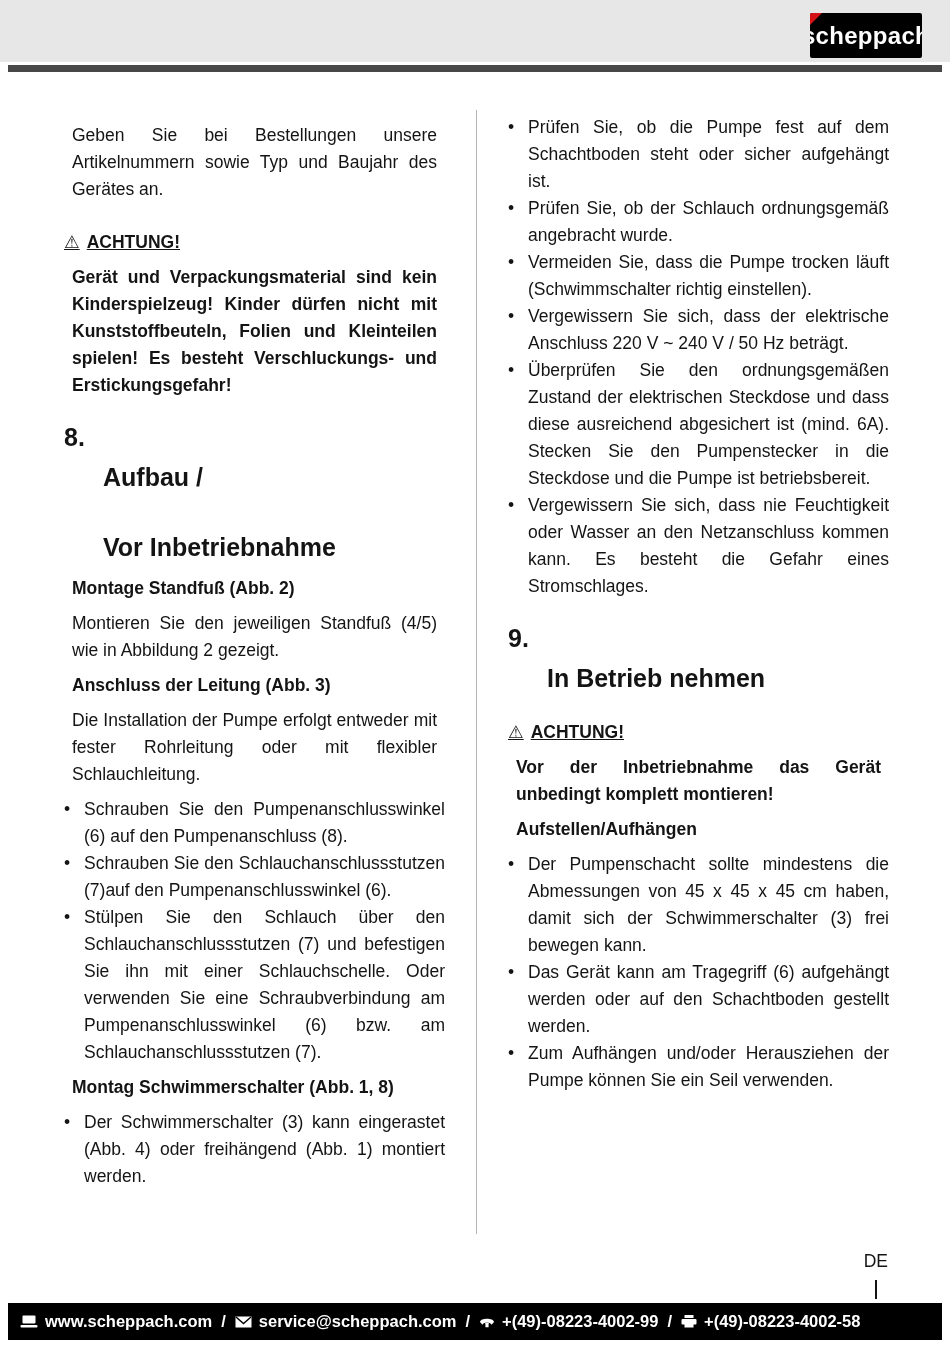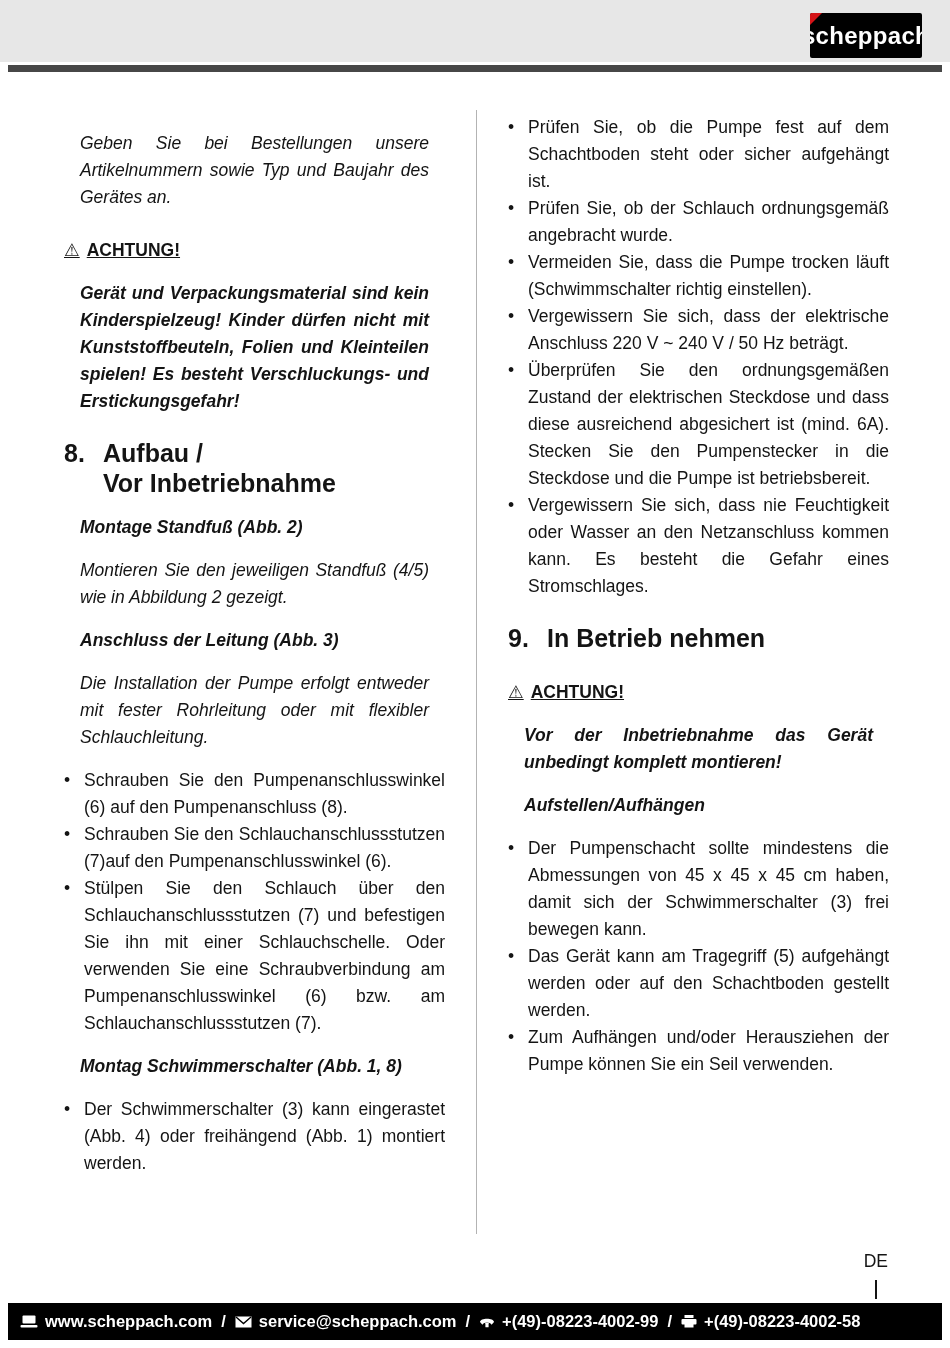--- a/index.html
+++ b/index.html
@@ -25,29 +25,29 @@
   }
   .logo-text { color: #fff; font-weight: 700; font-size: 24px; letter-spacing: 0.3px; }
 
   .header-rule { position: absolute; top: 65px; left: 8px; width: 934px; height: 7px; background: #474747; }
   .col-divider { position: absolute; left: 476px; top: 110px; width: 1px; height: 1124px; background: #b3b3b3; }
 
   .column { position: absolute; top: 114px; width: 381px; font-size: 17.5px; line-height: 27px; }
   .col-left  { left: 64px; }
   .col-right { left: 508px; }
 
-  p.body { margin: 16px; text-align: justify; font-style: italic; }
+  p.body { margin: 8px; text-align: justify; }
   .bold { font-weight: 700; }
   .warn-title { margin: 26px 0 0 0; font-weight: 700; text-align: left; text-decoration: underline; }
   .warn-title .wicon { margin-right: 7px; }
   .subhead { margin: 26px 0 0 0; font-weight: 700; text-align: left; }
 
   .sec { display: flex; margin: 23px 0 13px 0; font-size: 25px; line-height: 30px; font-weight: 700; }
   .sec .num { width: 39px; flex: none; }
-  .sec .line { display: block; }
+  .sec .line { display: block; margin-top: 40px; }
 
   ul.blist { list-style: none; margin: 0; padding: 0; }
   ul.blist li { display: flex; }
   .bullet { width: 20px; flex: none; }
   .li-text { flex: 1; text-align: justify; }
 
   .page-marker {
     position: absolute; top: 1251px; right: 62px;
     display: flex; align-items: center; gap: 8px; font-size: 17.5px; flex-direction: column;
   }
@@ -157,21 +157,21 @@
   <p class="body bold">Vor der Inbetriebnahme das Gerät unbedingt komplett montieren!</p>
 
   <p class="body subhead">Aufstellen/Aufhängen</p>
   <ul class="blist">
     <li>
       <span class="bullet">•</span>
       <span class="li-text">Der Pumpenschacht sollte mindestens die Abmessungen von 45 x 45 x 45 cm haben, damit sich der Schwimmerschalter (3) frei bewegen kann.</span>
     </li>
     <li>
       <span class="bullet">•</span>
-      <span class="li-text">Das Gerät kann am Tragegriff (5) aufgehängt werden oder auf den Schachtboden gestellt werden.</span>
+      <span class="li-text">Das Gerät kann am Tragegriff (6) aufgehängt werden oder auf den Schachtboden gestellt werden.</span>
     </li>
     <li>
       <span class="bullet">•</span>
       <span class="li-text">Zum Aufhängen und/oder Herausziehen der Pumpe können Sie ein Seil verwenden.</span>
     </li>
   </ul>
 </div>
 
 <div class="page-marker">
   <span>DE</span>

